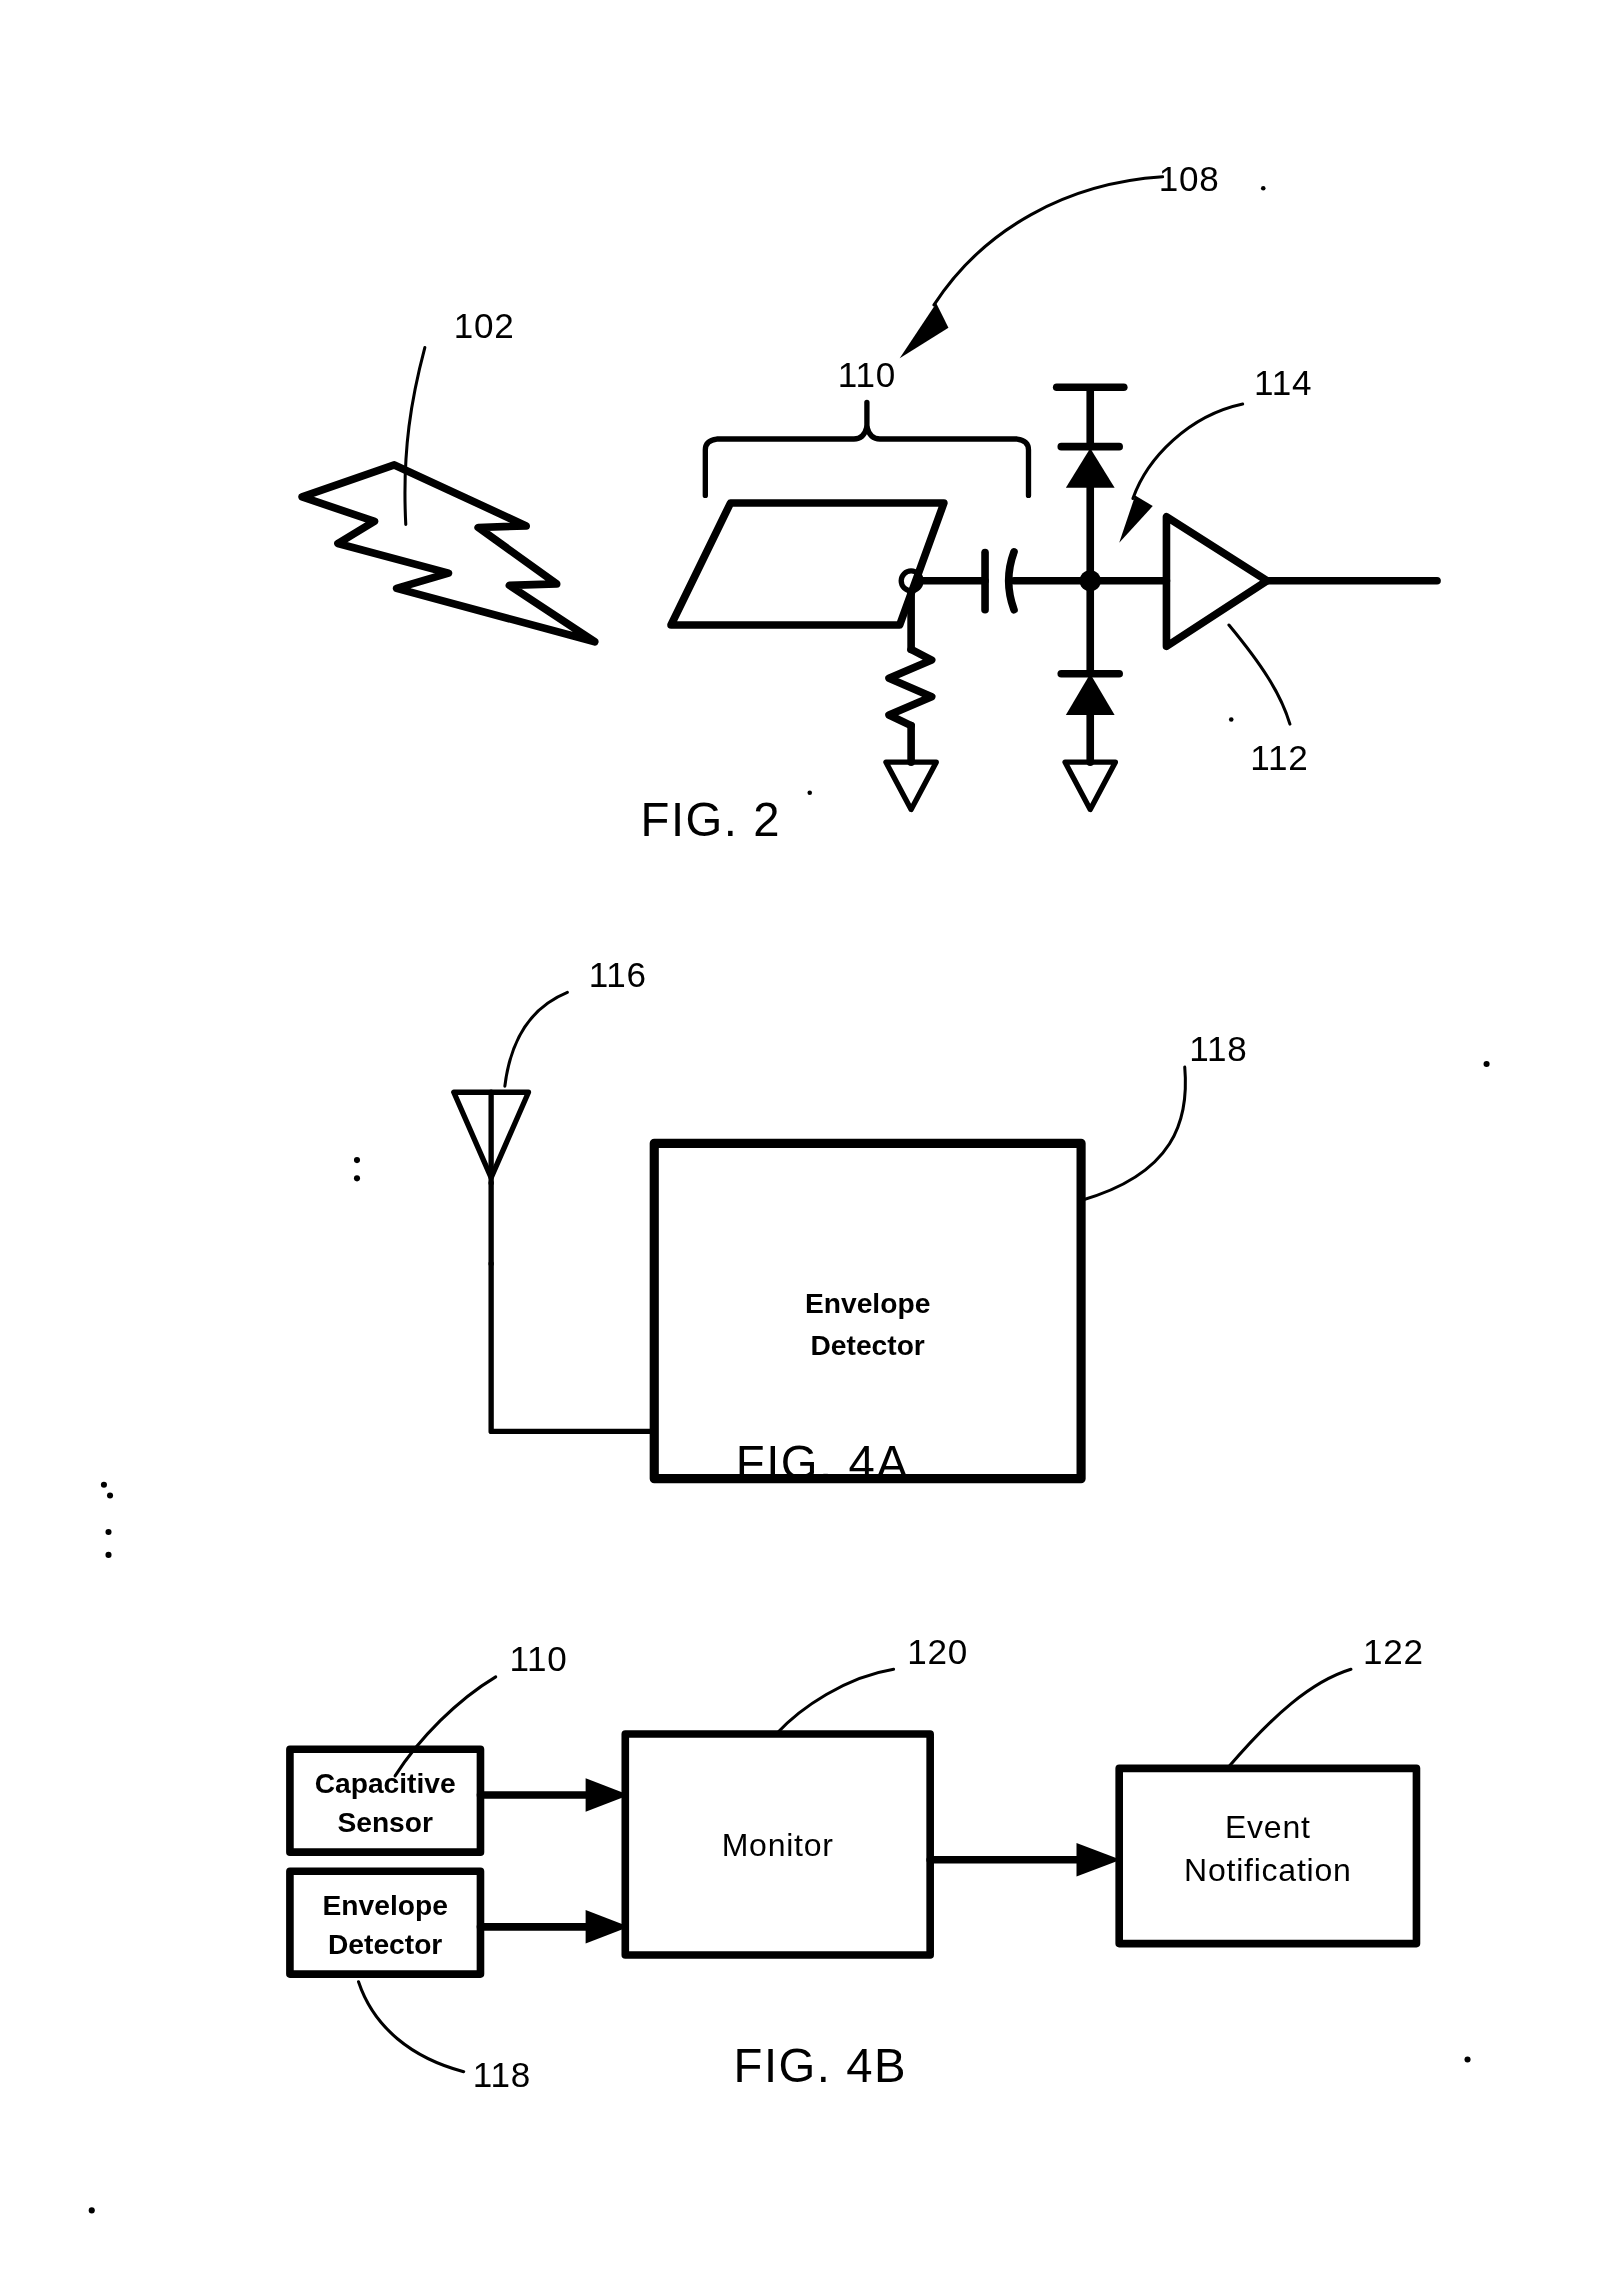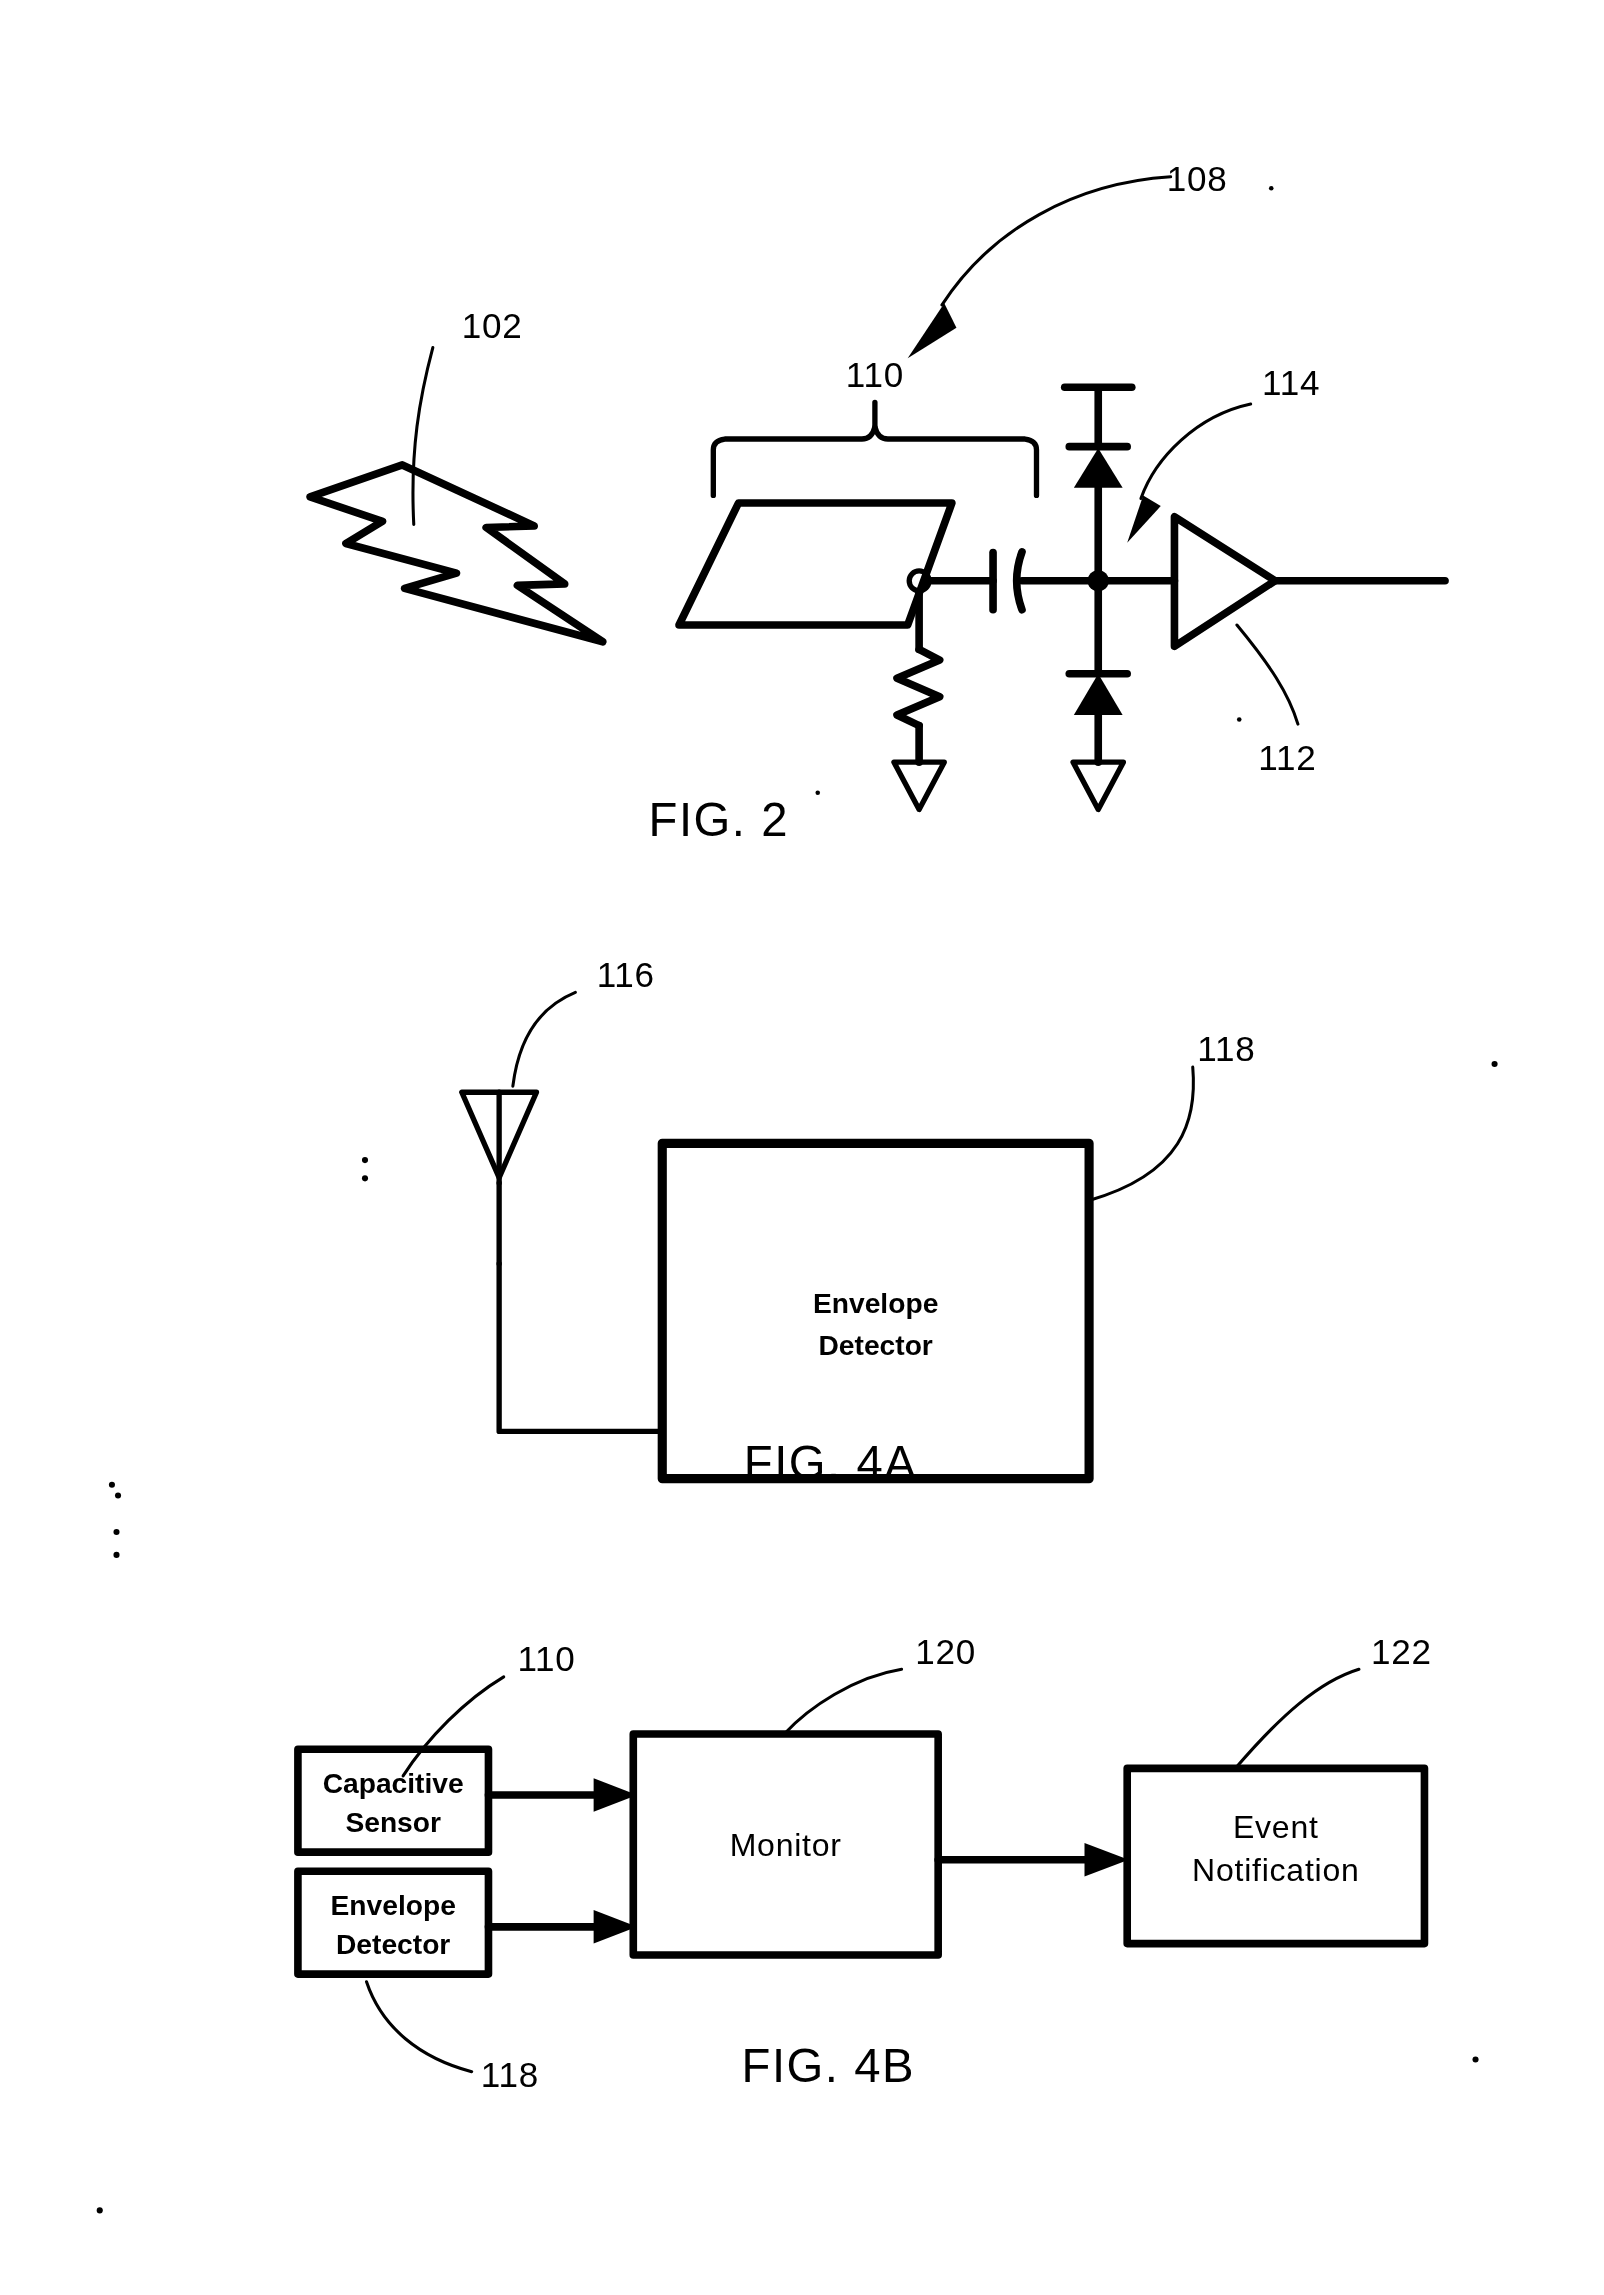--- a/index.html
+++ b/index.html
@@ -13,21 +13,20 @@
     position: relative;
     font-family: "Liberation Sans", sans-serif;
     overflow: hidden;
   }
   #sheet {
     position: absolute;
     left: 0; top: 0;
     width: 1346px;
     height: 2295px;
     background: #ffffff;
-    padding-left: 8px;
   }
   #sheet svg {
     display: block;
     width: 1605px;
     height: 2295px;
   }
   .ref-num {
     font-family: "Liberation Sans", sans-serif;
     font-size: 46px;
     fill: #000000;

